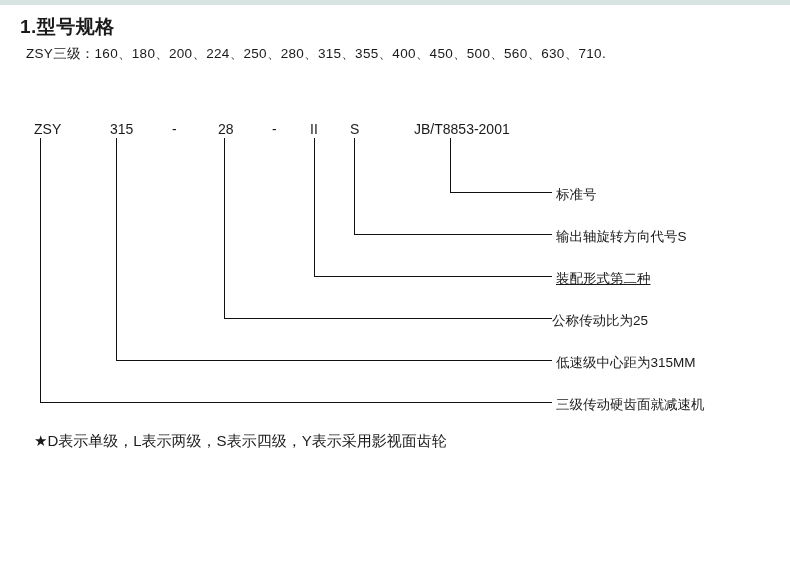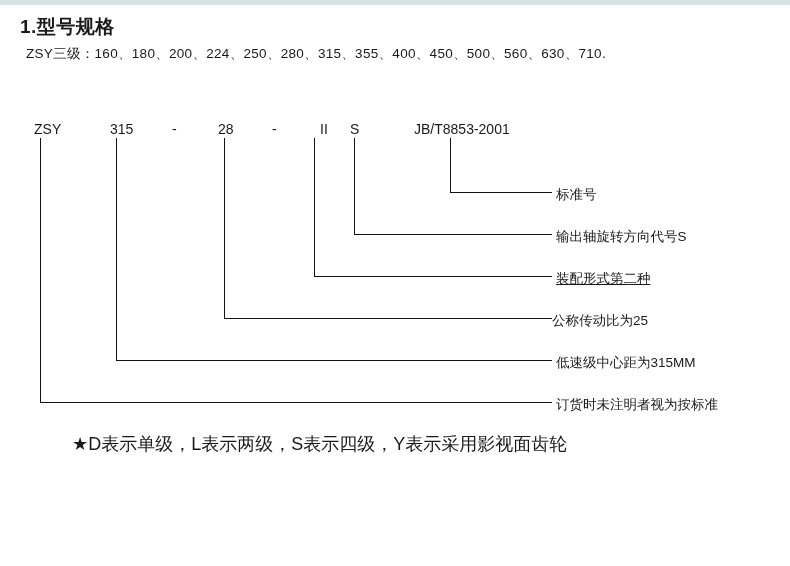--- a/index.html
+++ b/index.html
@@ -80,23 +80,22 @@
     position: absolute;
     font-size: 13.5px;
     white-space: nowrap;
   }
 
   
   .note-star {
     position: absolute;
     left: 34px;
     top: 432px;
-    font-size: 18px;
+    font-size: 15px;
     white-space: nowrap;
-    margin-left: 38px;
   }
   .note-body {
     position: absolute;
     left: 34px;
     top: 460px;
     width: 716px;
     font-size: 15.5px;
     line-height: 27px;
     text-indent: 22px;
     text-align: justify;
@@ -111,21 +110,21 @@
 
   <div class="sec1-title">1.型号规格</div>
   <div class="sec1-body">ZSY三级：160、180、200、224、250、280、315、355、400、450、500、560、630、710.</div>
 
 
   <div class="code-token" style="left:34px;">ZSY</div>
   <div class="code-token" style="left:110px;">315</div>
   <div class="code-token" style="left:172px;">-</div>
   <div class="code-token" style="left:218px;">28</div>
   <div class="code-token" style="left:272px;">-</div>
-  <div class="code-token" style="left:320px;">II</div>
+  <div class="code-token" style="left:310px;">II</div>
   <div class="code-token" style="left:350px;">S</div>
   <div class="code-token" style="left:414px;">JB/T8853-2001</div>
 
   <div class="vline" style="left:450px; top:138px; height:54px;"></div>
   <div class="hline" style="left:450px; top:192px; width:102px;"></div>
   <div class="callout" style="left:556px; top:186px;text-align:right;">标准号</div>
 
   <div class="vline" style="left:354px; top:138px; height:96px;"></div>
   <div class="hline" style="left:354px; top:234px; width:198px;"></div>
   <div class="callout" style="left:556px; top:228px;">输出轴旋转方向代号S</div>
@@ -137,17 +136,17 @@
   <div class="vline" style="left:224px; top:138px; height:180px;"></div>
   <div class="hline" style="left:224px; top:318px; width:328px;"></div>
   <div class="callout" style="left:552px; top:312px;">公称传动比为25</div>
 
   <div class="vline" style="left:116px; top:138px; height:222px;"></div>
   <div class="hline" style="left:116px; top:360px; width:436px;"></div>
   <div class="callout" style="left:556px; top:354px;">低速级中心距为315MM</div>
 
   <div class="vline" style="left:40px; top:138px; height:264px;"></div>
   <div class="hline" style="left:40px; top:402px; width:512px;"></div>
-  <div class="callout" style="left:556px; top:396px;">订货时未注明者视为按标准</div>
+  <div class="callout" style="left:556px; top:396px;">三级传动硬齿面就减速机</div>
 
   <div class="note-star">★D表示单级，L表示两级，S表示四级，Y表示采用影视面齿轮</div>
 
 </div>
 
 </body></html>

